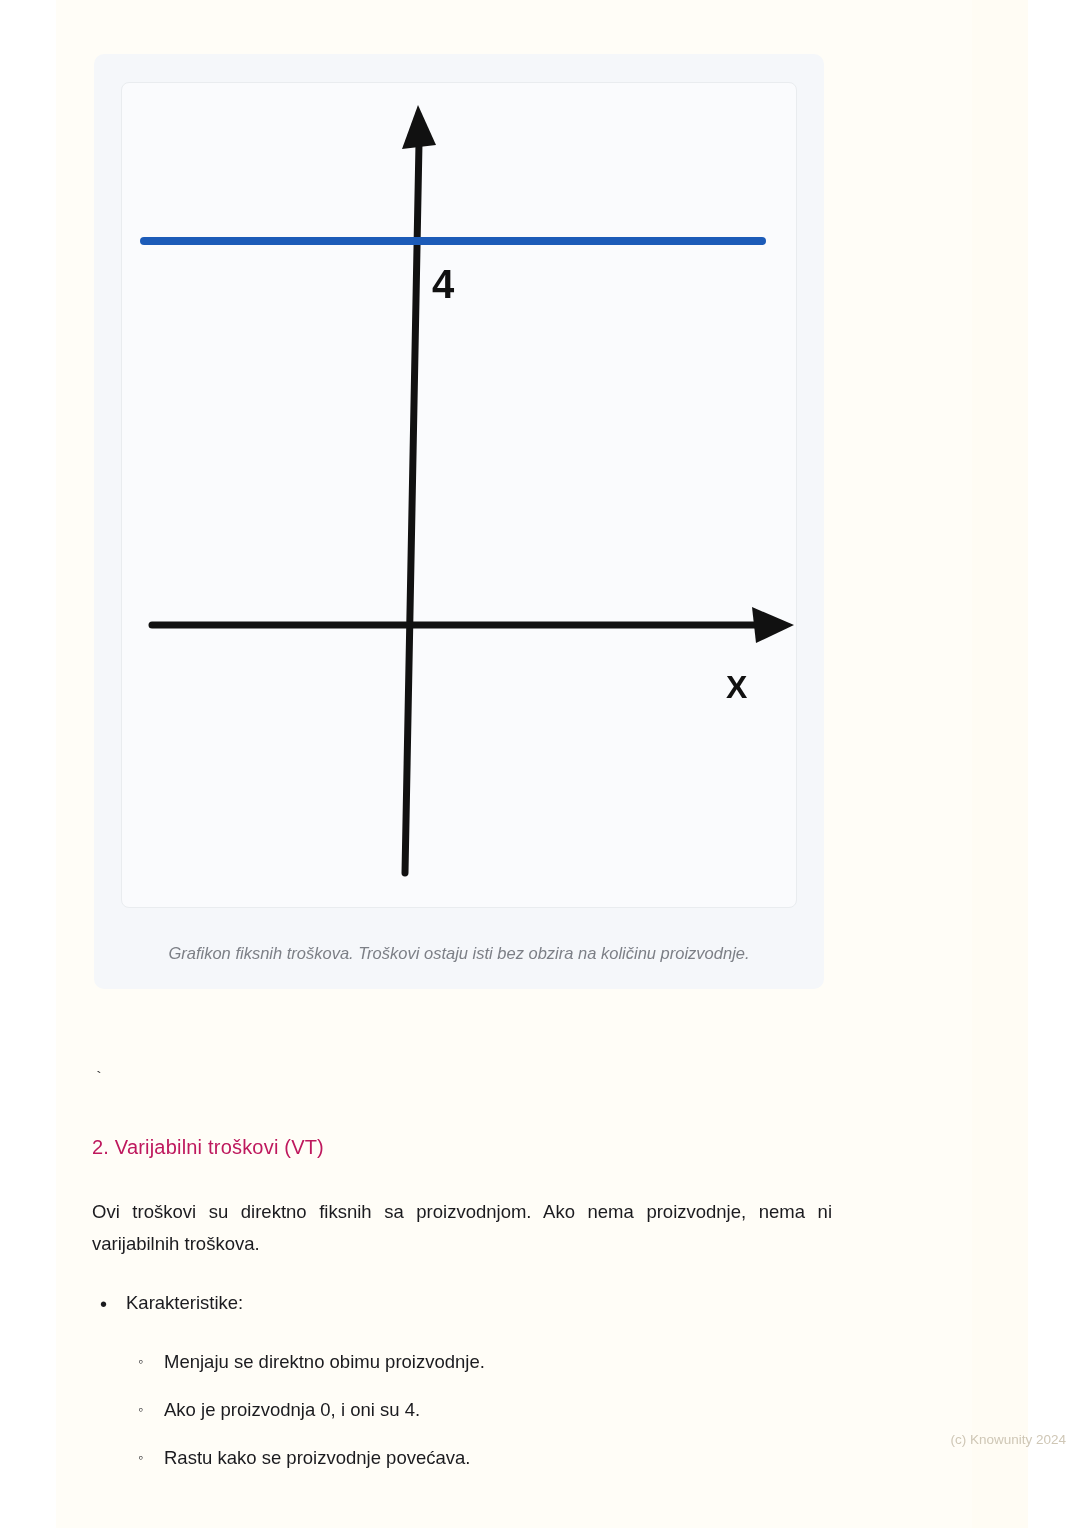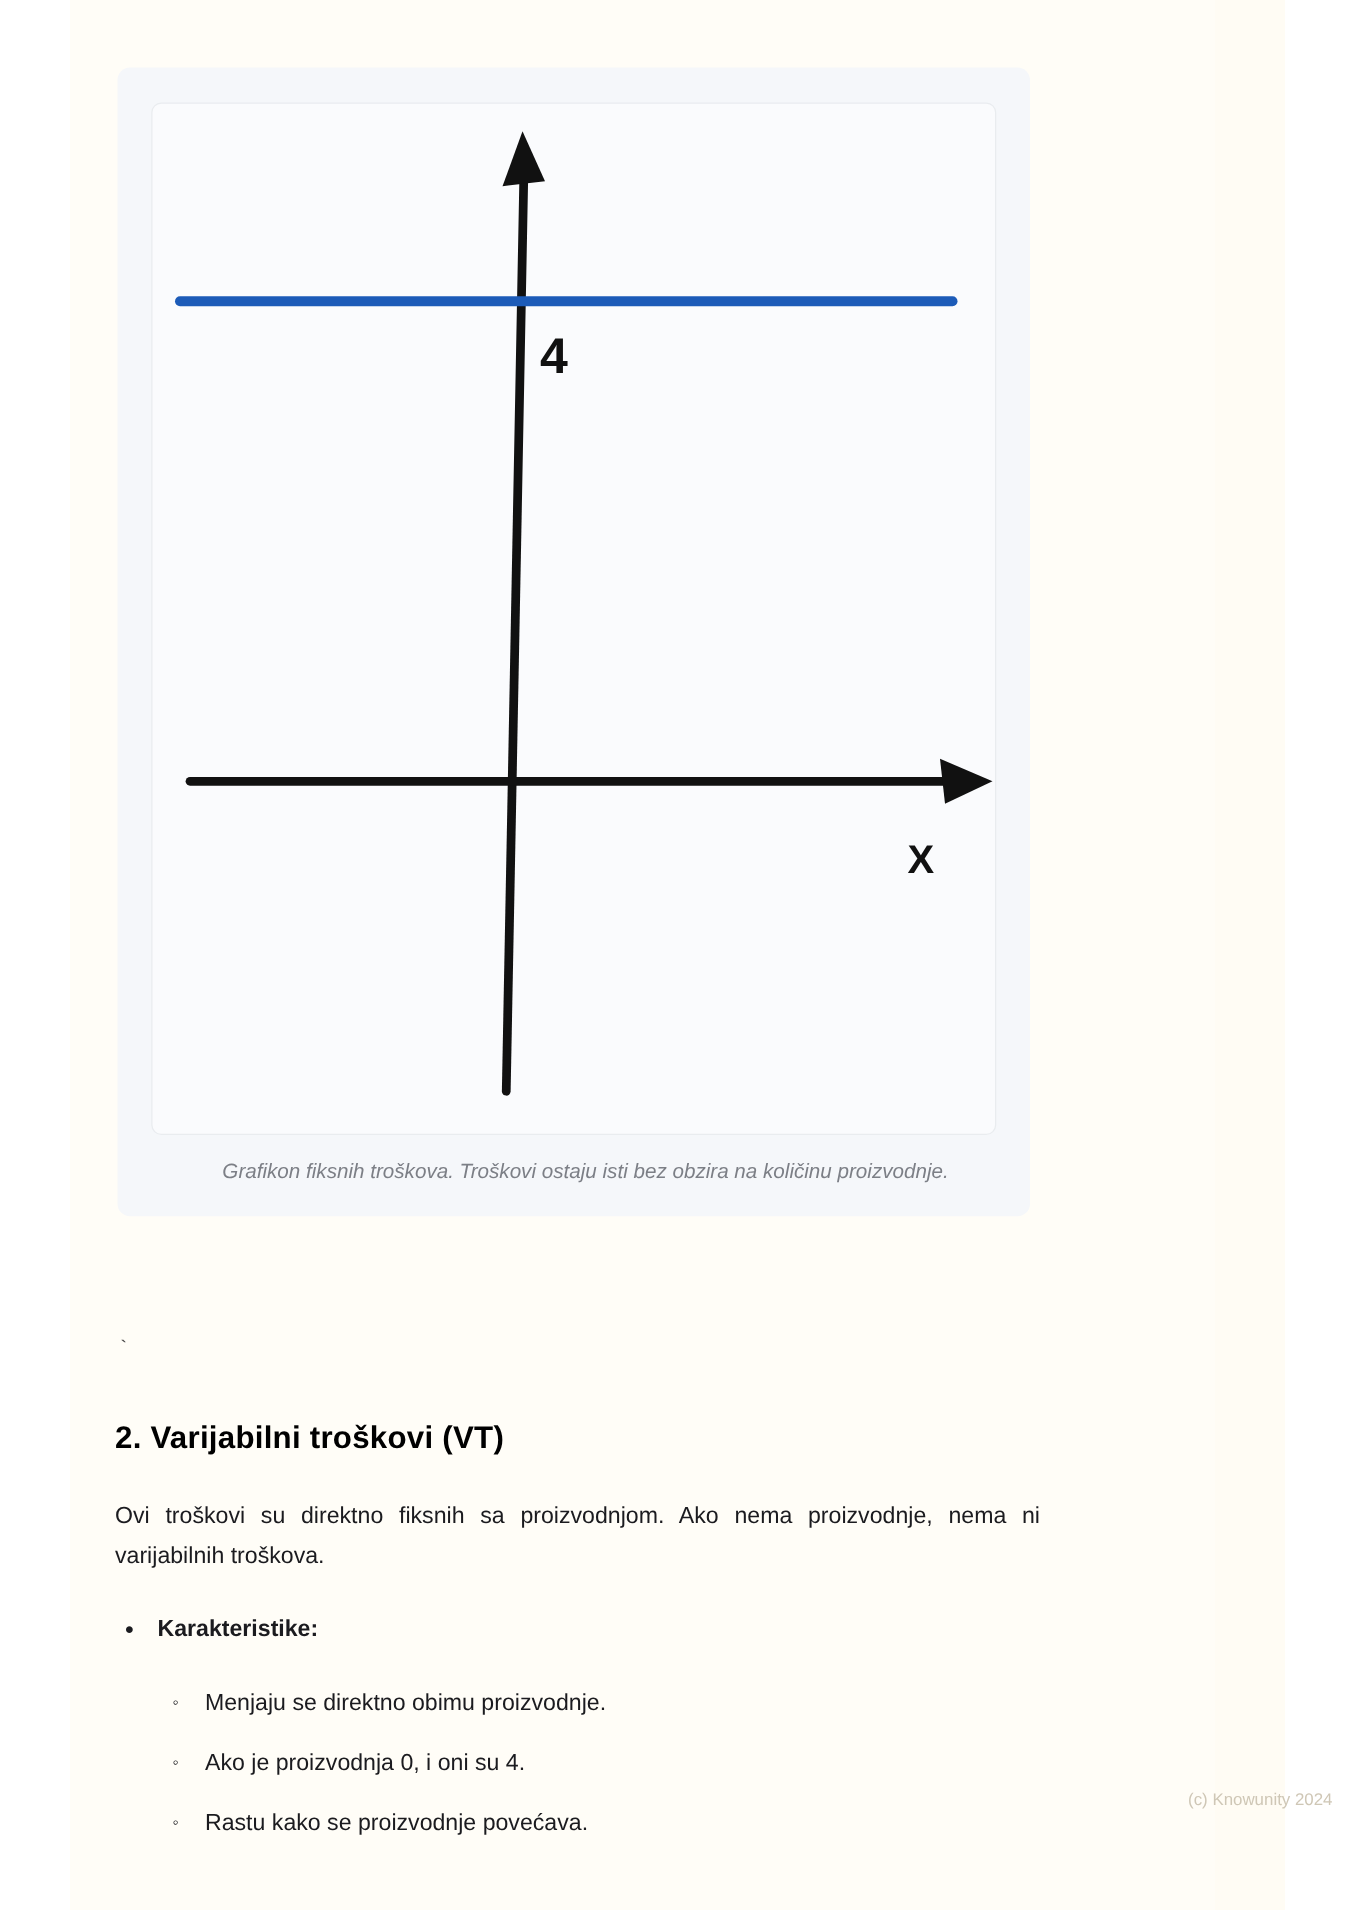--- a/index.html
+++ b/index.html
@@ -72,45 +72,45 @@
     width: 676px;
     height: 826px;
     background: #fafbfd;
     border: 1px solid #e9ecef;
     border-radius: 8px;
     position: relative;
     box-sizing: border-box;
   }
 
   .figure-caption {
-    margin: 16px auto 0 auto;
+    margin: 32px auto 0 auto;
     width: 600px;
-    text-align: right;
+    text-align: center;
     font-style: italic;
     font-size: 16.5px;
     line-height: 1.65;
     color: #7c7f86;
   }
 
   .backtick {
     position: absolute;
     left: 38px;
     top: 1070px;
     font-size: 16px;
     color: #444;
     font-family: "Liberation Mono", monospace;
   }
 
   .section-heading {
     position: absolute;
     left: 36px;
     top: 1136px;
-    font-size: 25px;
-    font-weight: bold;
-    color: #000000;
+    font-size: 20px;
+    font-weight: normal;
+    color: #be185d;
     letter-spacing: 0.2px;
   }
 
   .paragraph {
     position: absolute;
     left: 36px;
     top: 1196px;
     width: 740px;
     font-size: 18.5px;
     line-height: 1.72;
@@ -127,21 +127,21 @@
     color: #1b1b1f;
   }
   .bullet-l1 .dot {
     display: inline-block;
     width: 26px;
     font-size: 20px;
     line-height: 1;
     vertical-align: middle;
   }
   .bullet-l1 .txt {
-    font-weight: bold;
+    font-weight: normal;
   }
 
   .sublist {
     position: absolute;
     left: 82px;
     top: 1348px;
     width: 700px;
   }
   .sub-item {
     display: flex;

